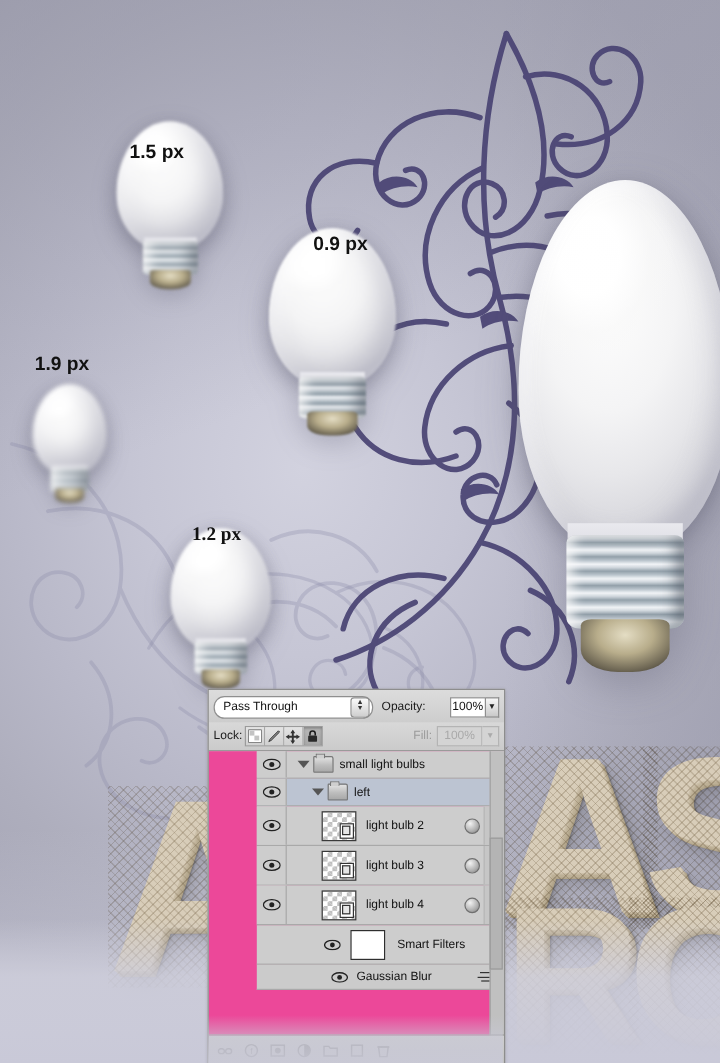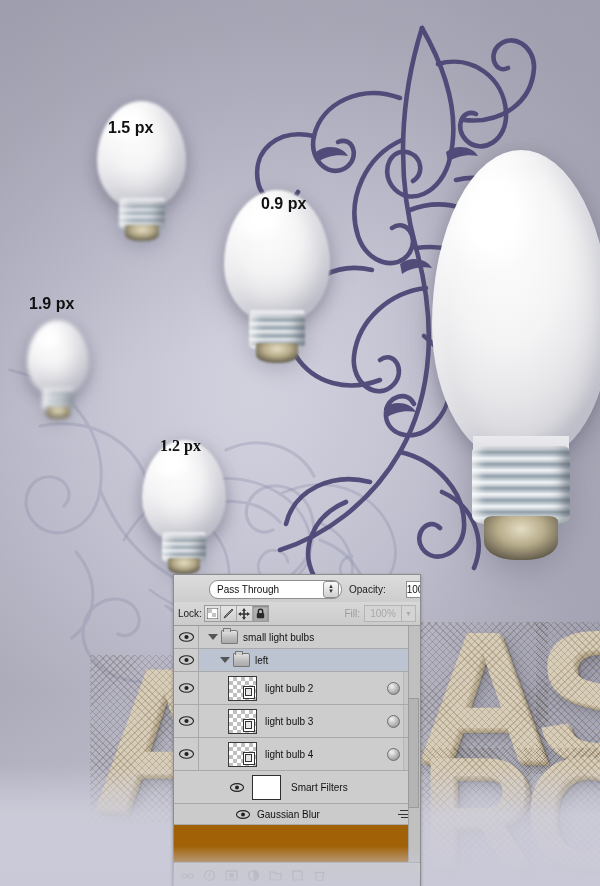--- a/index.html
+++ b/index.html
@@ -106,21 +106,21 @@
     background:linear-gradient(180deg, rgba(200,200,214,0) 0%, rgba(200,200,214,.62) 45%, rgba(202,202,216,.88) 100%);
     pointer-events:none;
   }
   .blendrow{
     display:flex;align-items:center;height:22px;padding:3px 4px 2px 4px;
     background:linear-gradient(180deg,#dcdcdc 0%, #cdcdcd 100%);
   }
   .combo{
     flex:0 0 122px;height:17px;display:flex;align-items:center;
     background:#fff;border:1px solid #8f8f8f;border-radius:9px;
-    padding:0 2px 0 7px;font-size:10px;color:#111;position:relative;margin-left:31px;
+    padding:0 2px 0 7px;font-size:10px;color:#111;position:relative;
   }
   .combo .txt{flex:1;overflow:hidden;white-space:nowrap;}
   .spinner{
     width:14px;height:15px;border:1px solid #8f8f8f;border-radius:3px;
     background:linear-gradient(180deg,#fafafa,#cfcfcf);
     display:flex;flex-direction:column;align-items:center;justify-content:center;line-height:5px;
     font-size:6px;color:#333;
   }
   .op-label{font-size:10px;color:#1a1a1a;margin-left:7px;margin-right:20px;}
   .op-field{
@@ -148,21 +148,21 @@
   .fill-label{font-size:10px;color:#9b9b9b;margin-left:auto;margin-right:4px;}
   .fill-field{
     width:36px;height:15px;background:#d4d4d4;border:1px solid #b4b4b4;
     font-size:10px;color:#a9a9a9;display:flex;align-items:center;justify-content:center;
   }
   .fill-caret{
     width:13px;height:15px;border:1px solid #b4b4b4;border-left:none;
     background:#d4d4d4;display:flex;align-items:center;justify-content:center;font-size:7px;color:#aaa;
   }
 
-  .layerlist{position:relative;background:#a16207;height:248px;}
+  .layerlist{position:relative;background:#ec4899;height:248px;padding-left:40px;}
   .lrow{
     display:flex;align-items:center;height:32px;position:relative;
     border-bottom:1px solid #a9a9a9;background:#cdcdcd;
   }
   .lrow.sel{background:linear-gradient(180deg,#bfc6d4 0%, #b4bccc 100%);}
   .lrow.grp{height:22px;background:#cdcdcd;}
   .lrow.grp.sel{background:#bcc4d2;}
   .eyecol{
     width:24px;height:100%;display:flex;align-items:center;justify-content:center;
     border-right:1px solid #a9a9a9;background:#cdcdcd;flex:0 0 24px;

